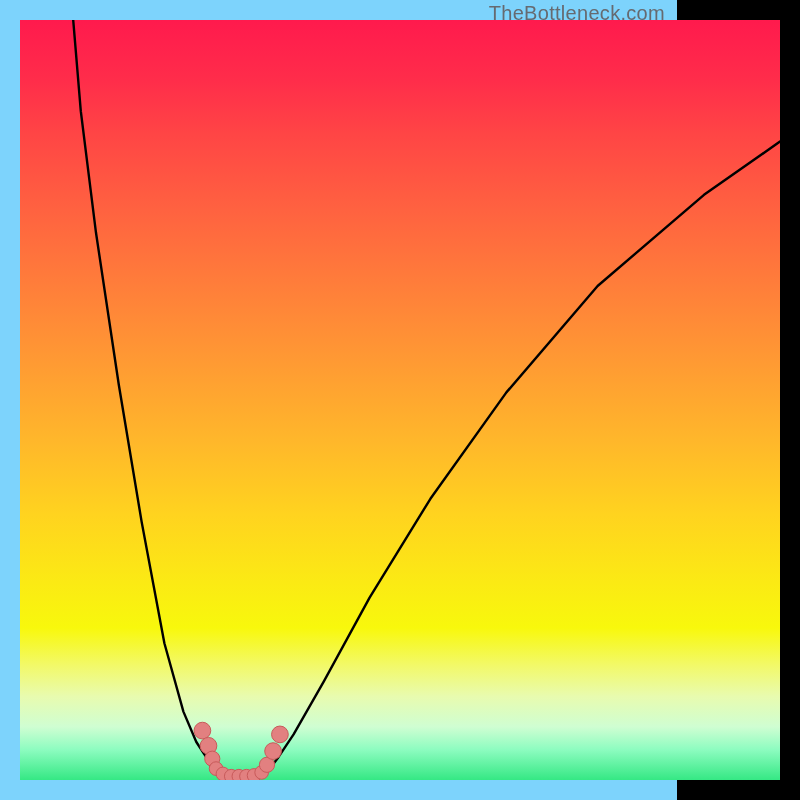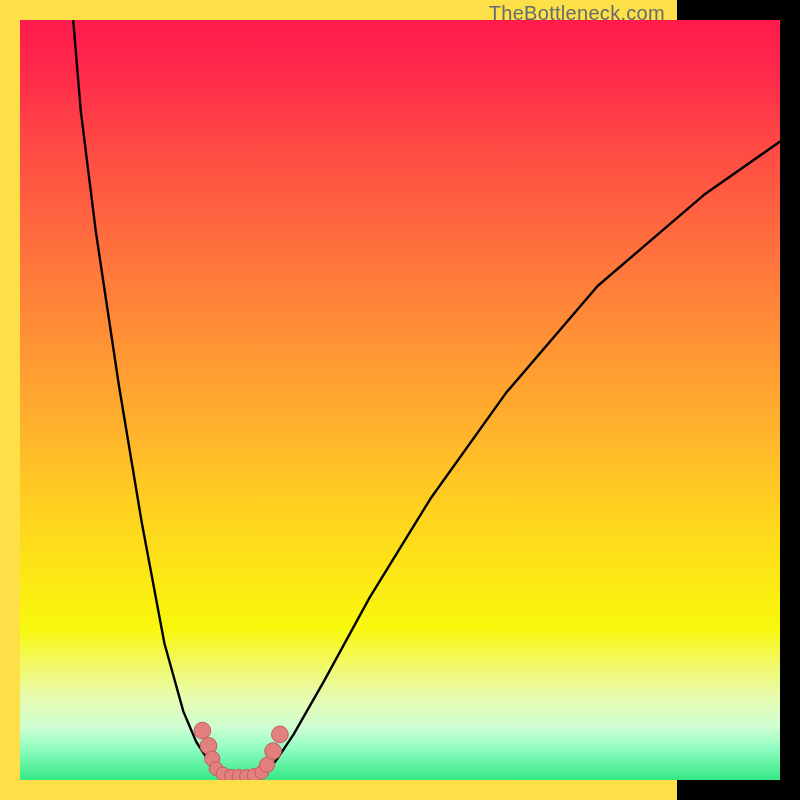--- a/index.html
+++ b/index.html
@@ -10,21 +10,21 @@
     overflow: hidden;
     background: #000;
     font-family: Arial, Helvetica, sans-serif;
   }
   .frame {
     position: absolute;
     left: 0;
     top: 0;
     width: 677px;
     height: 800px;
-    background: #fde047;
+    background: #7dd3fc;
   }
   .plot-area {
     position: absolute;
     left: 20px;
     top: 20px;
     width: 760px;
     height: 760px;
   }
   .gradient {
     position: absolute;

